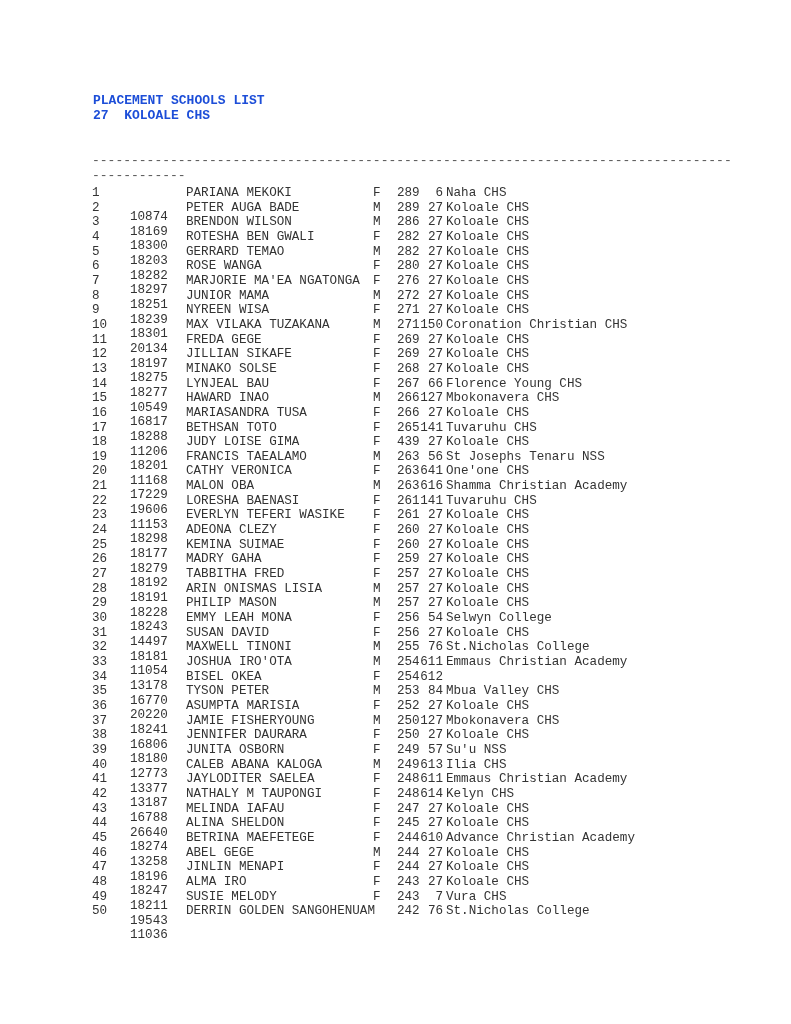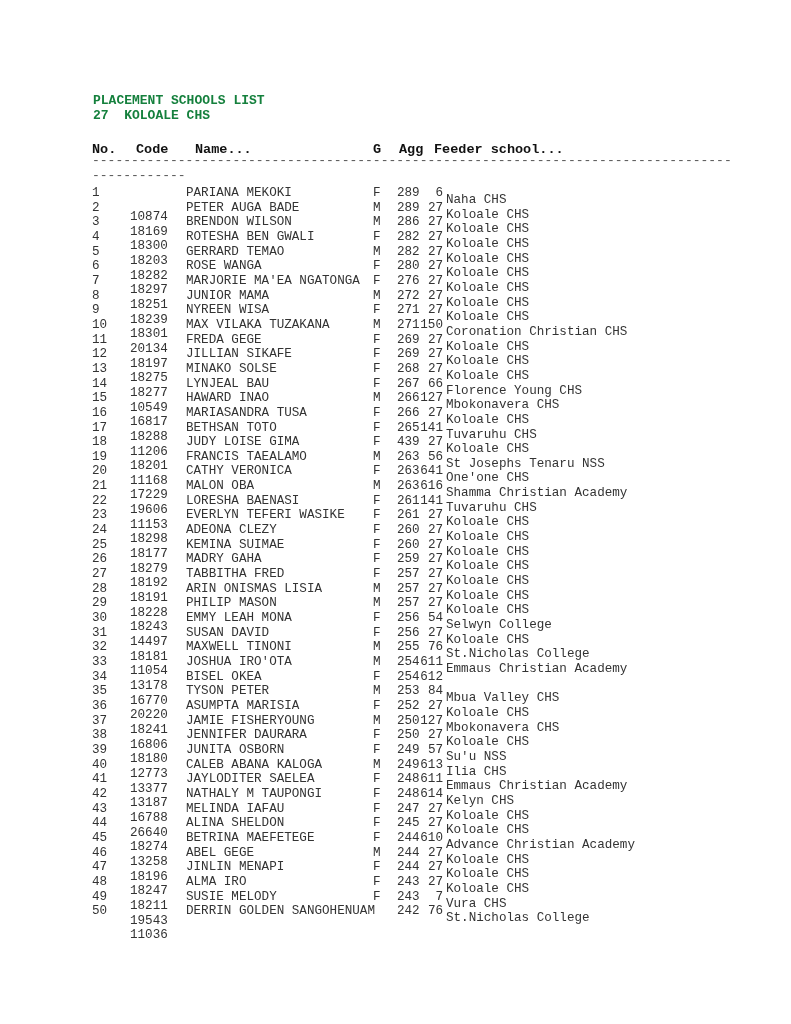--- a/index.html
+++ b/index.html
@@ -1,51 +1,43 @@
 <!DOCTYPE html>
 <html><head>
 <meta charset="utf-8">
 <style>
   html, body { margin: 0; padding: 0; background: #ffffff; }
   body { width: 791px; height: 1024px; position: relative; overflow: hidden; color: #2b2b2b; }
   .page { position: absolute; left: 0; top: 0; width: 791px; height: 1024px; }
-  .title { position: absolute; left: 93px; font-family: "Liberation Mono", "DejaVu Sans Mono", monospace; font-weight: bold; font-size: 13px; color: #15803d; white-space: pre; }
+  .title { position: absolute; left: 93px; font-family: "Liberation Mono", "DejaVu Sans Mono", monospace; font-weight: bold; font-size: 13px; color: #1d4ed8; white-space: pre; }
   .t1 { top: 93px; }
   .t2 { top: 108px; }
   .hdr { position: absolute; top: 142px; left: 0; width: 791px; height: 18px; font-family: "Liberation Mono", "DejaVu Sans Mono", monospace; font-weight: bold; font-size: 13.5px; color: #111; }
   .hdr span { position: absolute; top: 0; white-space: pre; }
   .rule { position: absolute; left: 92px; font-family: "Liberation Mono", "DejaVu Sans Mono", monospace; font-size: 13px; color: #555; white-space: pre; letter-spacing: 0px; overflow: hidden; }
   .r1 { top: 153px; width: 640px; }
   .r2 { top: 168px; width: 100px; }
   .rows { position: absolute; top: 186px; left: 0; width: 791px; }
   .row { position: relative; height: 14.66px; font-family: "Liberation Mono", "DejaVu Sans Mono", monospace; font-size: 12.6px; color: #333; line-height: 14.66px; }
   .row span { position: absolute; top: 0; white-space: pre; }
   .c-no { left: 92px; }
   .c-code { left: 130px; margin-top: 24px; }
   .c-name { left: 186px; }
   .c-g { left: 373px; }
   .c-agg { left: 397px; }
   .c-fcode { left: 420px; width: 23px; text-align: right; }
-  .c-fname { left: 446px; margin-top: 7px; }
+  .c-fname { left: 446px; }
 </style>
 </head>
 <body>
 
 <div class="page">
   <div class="title t1">PLACEMENT SCHOOLS LIST</div>
   <div class="title t2">27  KOLOALE CHS</div>
 
-  <div class="hdr">
-    <span style="left:92px">No.</span>
-    <span style="left:136px">Code</span>
-    <span style="left:195px">Name...</span>
-    <span style="left:373px">G</span>
-    <span style="left:399px">Agg</span>
-    <span style="left:434px">Feeder school...</span>
-  </div>
 
   <div class="rule r1">--------------------------------------------------------------------------------------------------------</div>
   <div class="rule r2">------------</div>
 
   <div class="rows" id="rows">
       <div class="row">
         <span class="c-no">1</span>
         <span class="c-code">10874</span>
         <span class="c-name">PARIANA MEKOKI</span>
         <span class="c-g">F</span>

